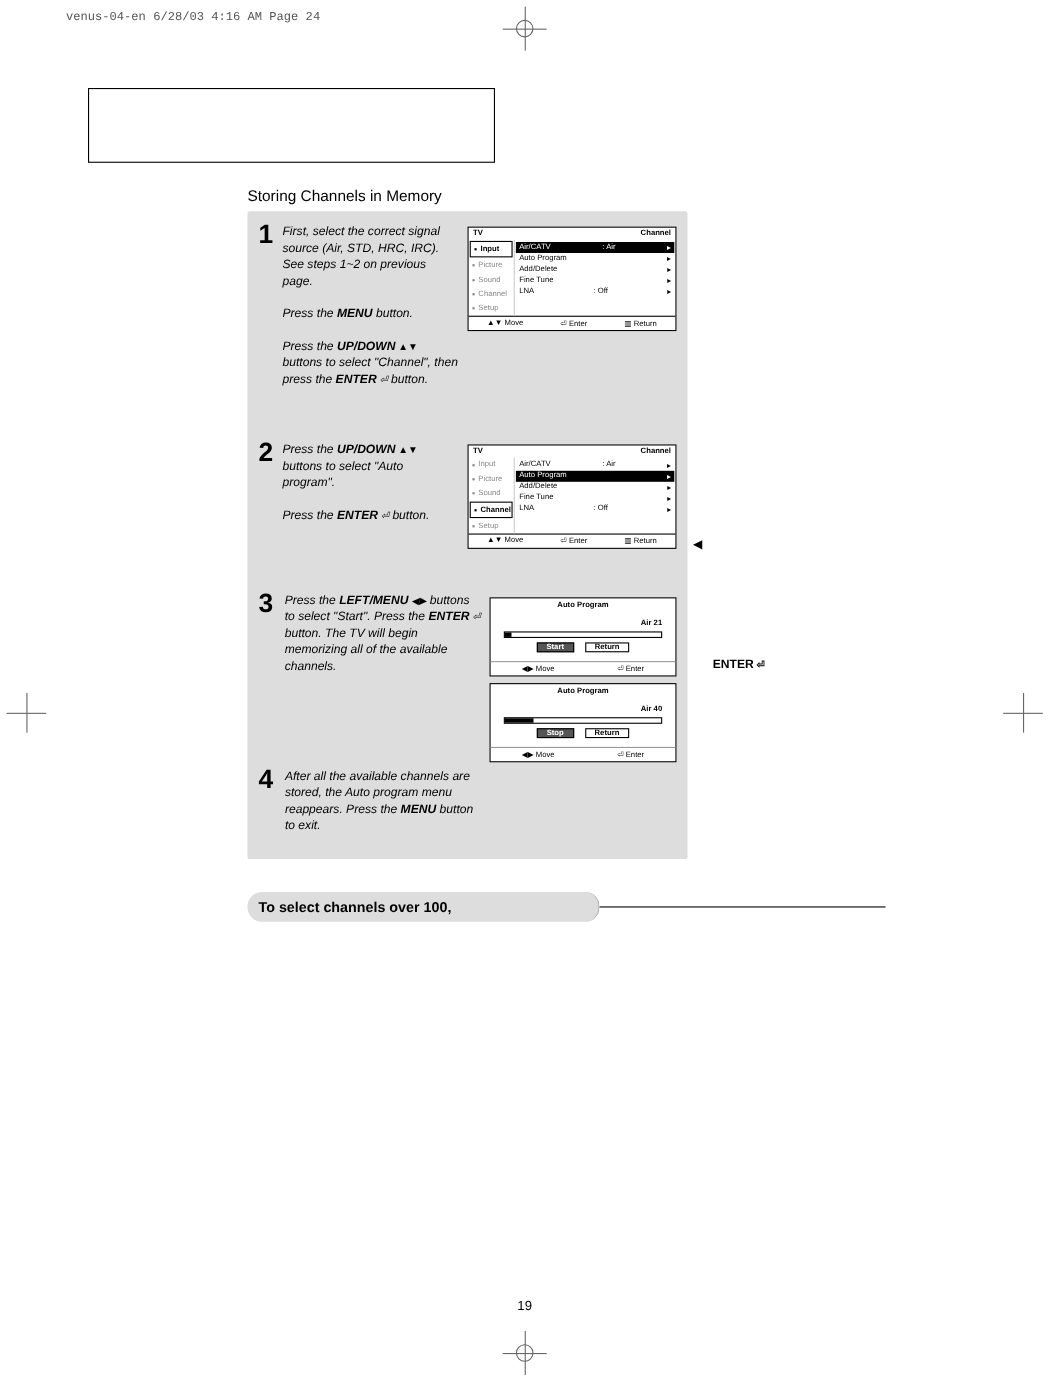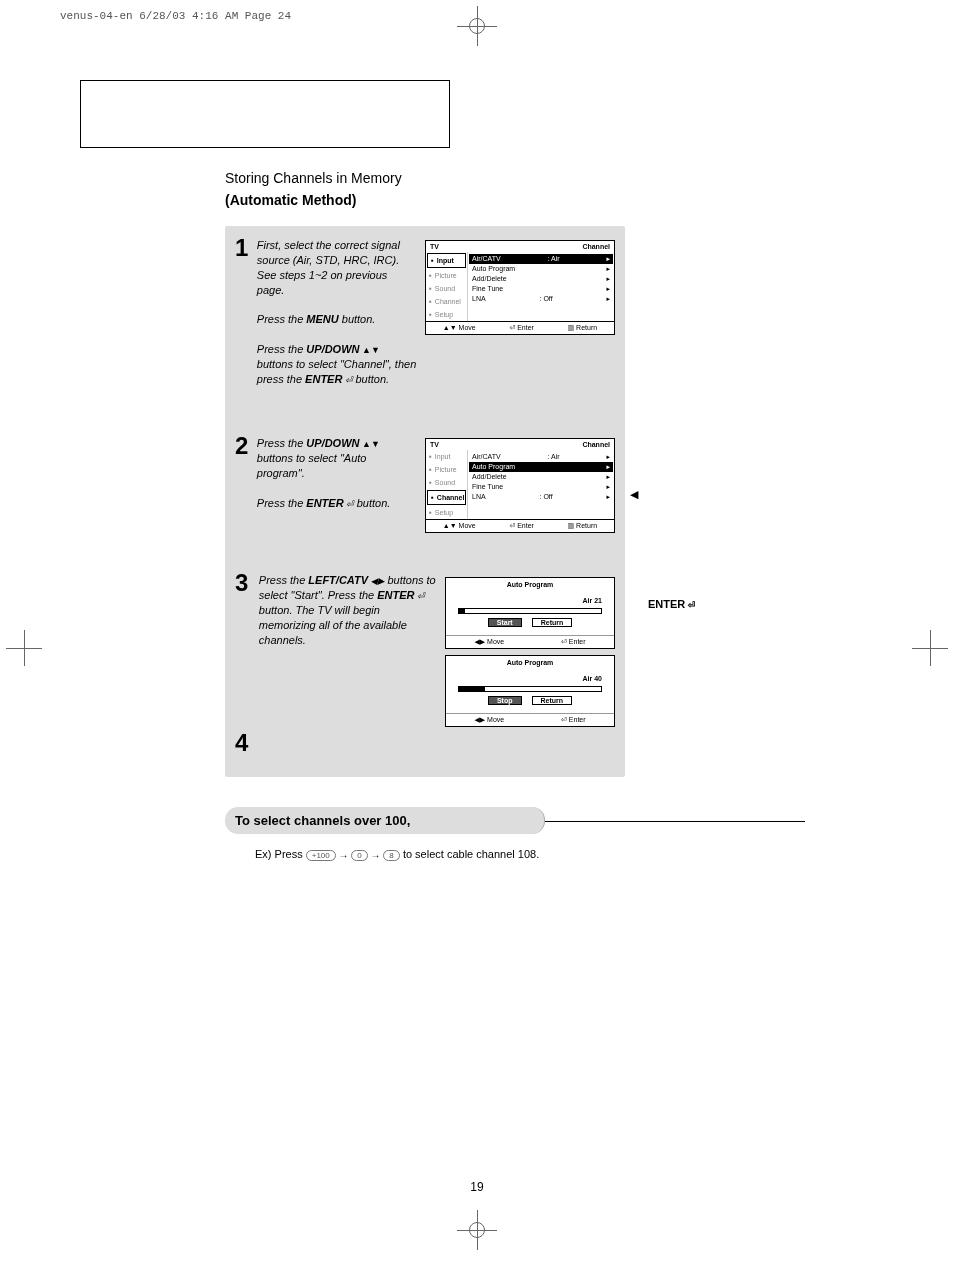--- a/index.html
+++ b/index.html
@@ -185,21 +185,20 @@
     <div class="reg-circle"></div>
   </div>
 <div class="side-reg left"></div>
 <div class="side-reg right"></div>
 
 <div class="header-slug">venus-04-en  6/28/03  4:16 AM  Page 24</div>
 <div class="empty-box"></div>
 
 <div class="content">
   <div class="section-title">Storing Channels in Memory</div>
-  <div class="section-sub">(Automatic Method)</div>
 
   <div class="steps-bar">
 
     <div class="step-row">
       <div class="step-num">1</div>
       <div class="step-text">First, select the correct signal source (Air, STD, HRC, IRC). See steps 1~2 on previous page.<br>&nbsp;<br>Press the <b>MENU</b> button.<br>&nbsp;<br>Press the <b>UP/DOWN</b><span class="arrow-ud"></span> buttons to select "Channel", then press the <b>ENTER</b><span class="enter-glyph"></span> button.</div>
       <div>
         <div class="osd">
           <div class="osd-head">
             <span>TV</span>
@@ -299,21 +298,21 @@
               <span>▲▼ Move</span>
               <span>⏎ Enter</span>
               <span>▥ Return</span>
             </div>
         </div>
       </div>
     </div>
 
     <div class="step-row" style="margin-top:30px">
       <div class="step-num">3</div>
-      <div class="step-text" id="step3txt">Press the <b>LEFT/CATV</b><span class="arrow-lr"></span> buttons to select "Start". Press the <b>ENTER</b><span class="enter-glyph"></span> button. The TV will begin  memorizing all of the available channels.</div>
+      <div class="step-text" id="step3txt">Press the <b>LEFT/MENU</b><span class="arrow-lr"></span> buttons to select "Start". Press the <b>ENTER</b><span class="enter-glyph"></span> button. The TV will begin  memorizing all of the available channels.</div>
       <div style="display:flex;flex-direction:column;align-items:center;">
         <div class="osd-small">
           <div class="osd-s-title">Auto Program</div>
           <div class="osd-s-body">
             <div class="osd-s-ch">Air 21</div>
             <div class="osd-s-bar">
                 <div class="fill" id="osd3fill" style="width: 4%;"></div>
               </div>
             <div class="osd-s-btns" id="osd3btns">
                 <div class="osd-s-btn sel">Start</div>
@@ -340,35 +339,29 @@
           <div class="osd-s-foot" id="osd4foot">
               <span>◀▶ Move</span>
               <span>⏎ Enter</span>
             </div>
         </div>
       </div>
     </div>
 
     <div class="step-row" style="margin-top:-4px">
       <div class="step-num">4</div>
+      <div class="step-text" id="step4txt">After all the available channels are stored, the Auto program menu reappears. Press the <b>MENU</b> button to exit.</div>
     </div>
 
   </div>
 
   <div class="callout">
     <div class="callout-bar">
       <span>To select channels over 100,</span>
       <div class="callout-line"></div>
     </div>
-    <div class="callout-body">
-      <span>Ex) Press</span>
-      <span class="key-pill">+100</span><span class="rarr"></span>
-      <span class="key-pill">0</span><span class="rarr"></span>
-      <span class="key-pill">8</span>
-      <span>to select cable channel 108.</span>
-    </div>
   </div>
 </div>
 
 <div class="side-caret">◀</div>
 <div class="enter-note"><span>ENTER</span><span class="enter-glyph"></span></div>
 
 <div class="page-num">19</div>
 
 </body></html>

